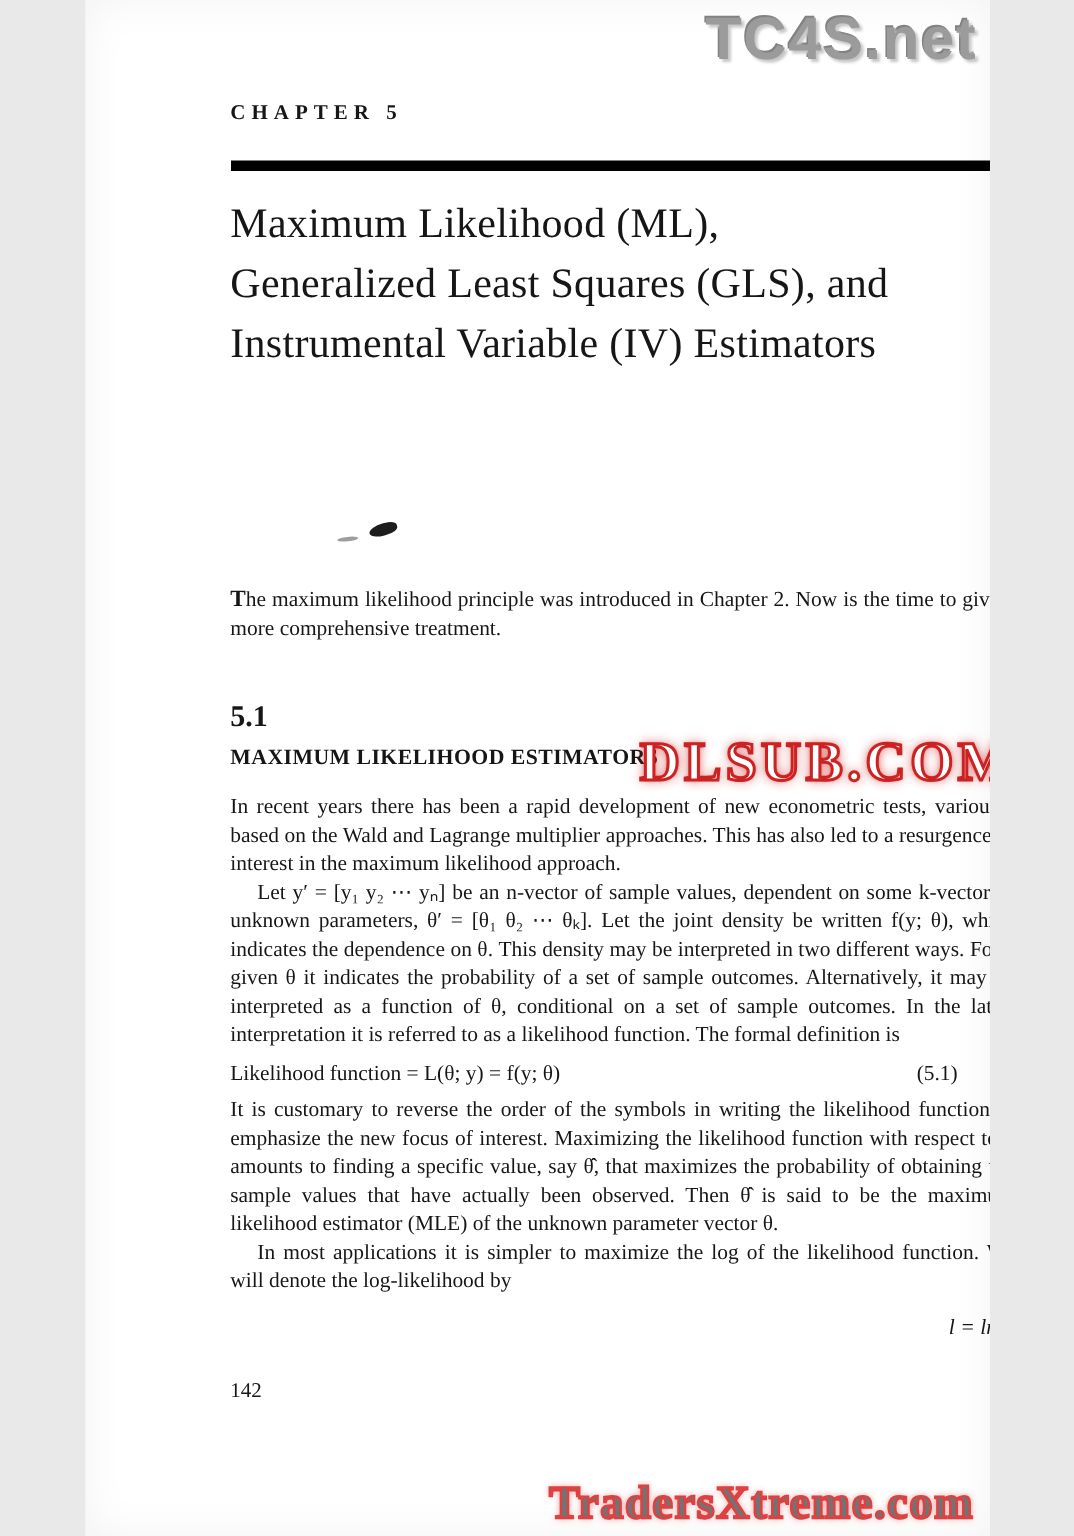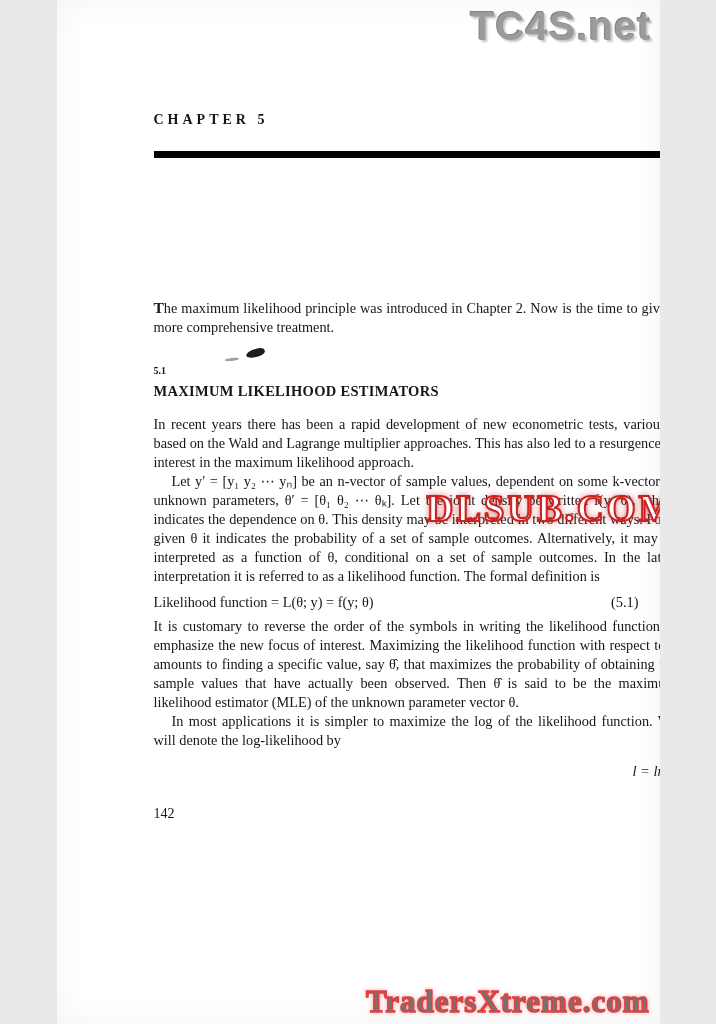--- a/index.html
+++ b/index.html
@@ -19,21 +19,21 @@
     color:var(--ink);
     overflow:hidden;
     box-shadow:inset 0 0 30px rgba(0,0,0,0.05);
   }
   .content{
     position:relative;
     margin-left:97px;
     width:523px;
   }
   .chapter-label{
-    padding-top:112px;
+    padding-top:68px;
     font-size:14px;
     font-weight:bold;
     letter-spacing:4px;
   }
   .title-rule{
     height:7px;
     background:#000;
     margin-top:23px;
   }
   .chapter-title{
@@ -43,22 +43,22 @@
     letter-spacing:0.2px;
   }
   .intro{
     margin-top:140px;
     font-size:14.3px;
     line-height:19px;
     text-align:justify;
   }
   .intro::first-letter{font-weight:bold;font-size:15.5px;}
   .section-number{
-    margin-top:28px;
-    font-size:10px;
+    margin-top:38px;
+    font-size:20px;
     font-weight:bold;
   }
   .section-title{
     margin-top:7px;
     font-size:14.5px;
     font-weight:bold;
     letter-spacing:0.3px;
   }
   .para{
     font-size:14.3px;
@@ -142,20 +142,25 @@
 <div class="page">
 
   <div class="wm-top">TC4S.net</div>
 
   <div class="content">
 
     <div class="chapter-label">CHAPTER 5</div>
 
     <div class="title-rule"></div>
 
+    <div class="chapter-title">
+      <div>Maximum Likelihood (ML),</div>
+      <div>Generalized Least Squares (GLS), and</div>
+      <div>Instrumental Variable (IV) Estimators</div>
+    </div>
 
     <div class="intro">The maximum likelihood principle was introduced in Chapter 2. Now is the time to give a more comprehensive treatment.</div>
 
     <div class="section-number">5.1</div>
     <div class="section-title">MAXIMUM LIKELIHOOD ESTIMATORS</div>
 
     <div class="para first">In recent years there has been a rapid development of new econometric tests, variously based on the Wald and Lagrange multiplier approaches. This has also led to a resurgence of interest in the maximum likelihood approach.</div>
 
     <div class="para indent">Let y′ = [y₁  y₂  ⋯  yₙ] be an n-vector of sample values, dependent on some k-vector of unknown parameters, θ′ = [θ₁  θ₂  ⋯  θₖ]. Let the joint density be written f(y; θ), which indicates the dependence on θ. This density may be interpreted in two different ways. For a given θ it indicates the probability of a set of sample outcomes. Alternatively, it may be interpreted as a function of θ, conditional on a set of sample outcomes. In the latter interpretation it is referred to as a likelihood function. The formal definition is</div>
 

